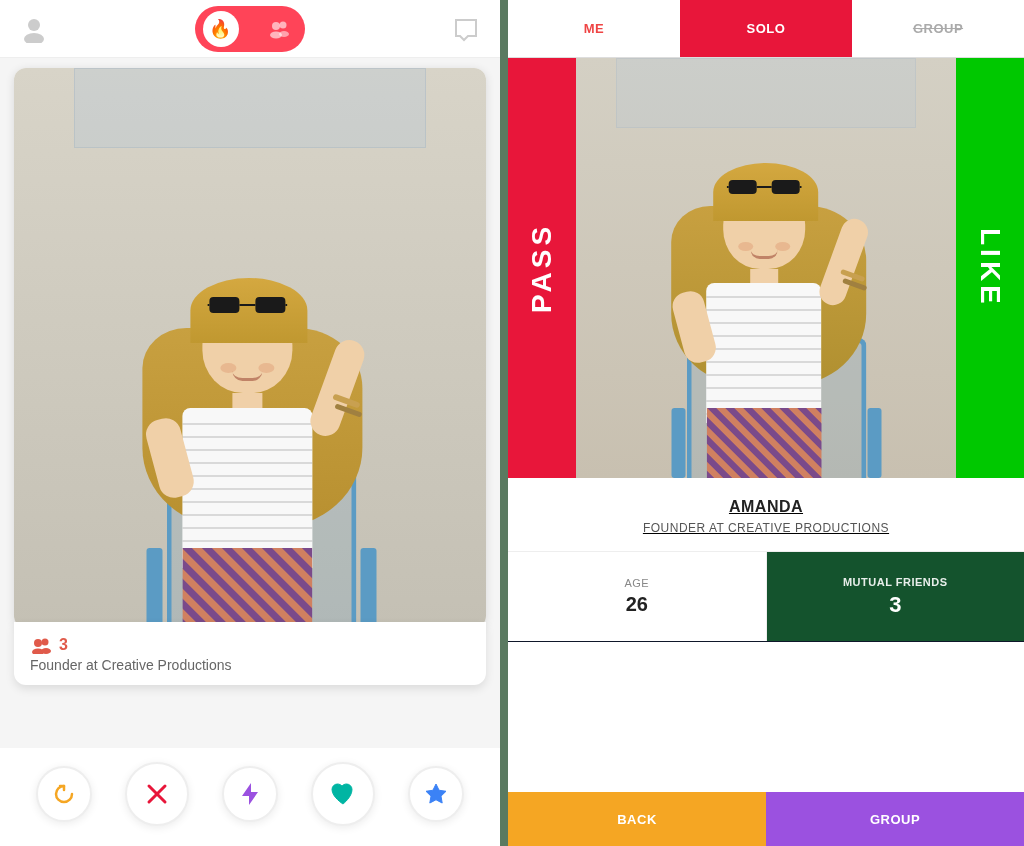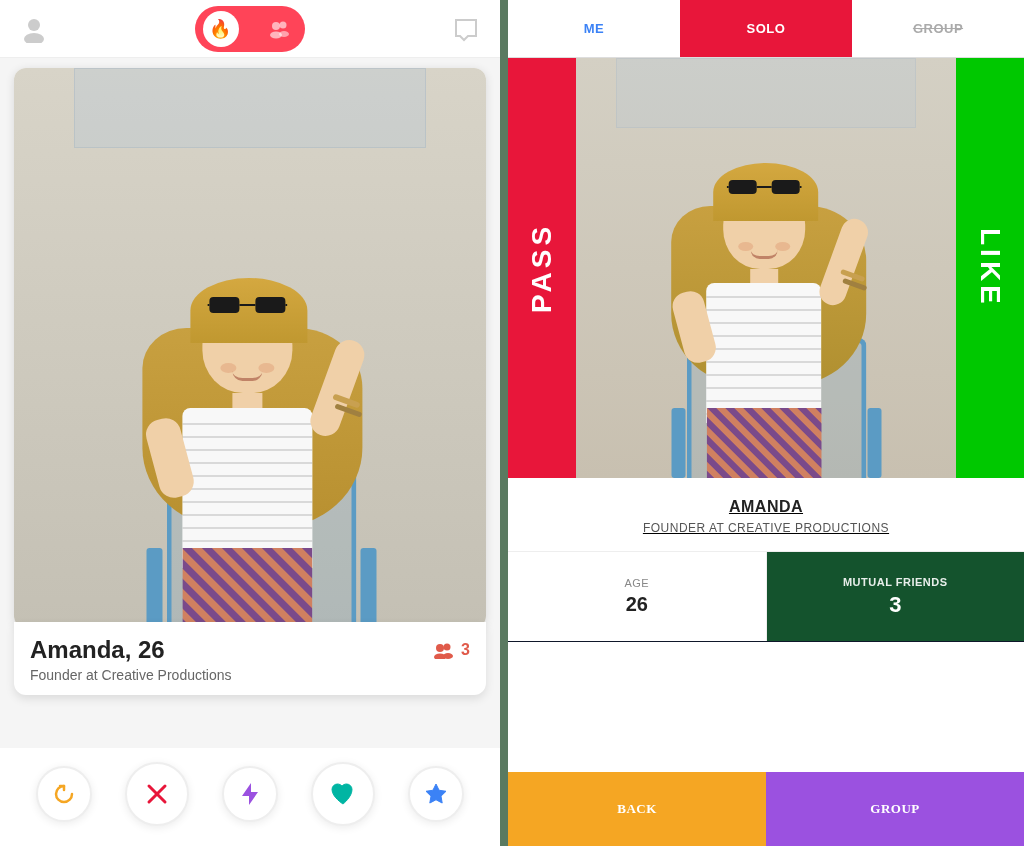--- a/index.html
+++ b/index.html
@@ -148,21 +148,21 @@
 
     .tab {
       flex: 1;
       display: flex;
       align-items: center;
       justify-content: center;
       font-size: 13px;
       font-weight: 600;
       letter-spacing: 0.5px;
       cursor: pointer;
-      color: #3b82f6;
+      color: #ef4444;
     }
 
     .tab.active {
       background: #e8163a;
       color: #fff;
     }
 
     .tab.strikethrough {
       text-decoration: line-through;
       color: #aaa;
@@ -282,23 +282,22 @@
     }
 
     .stat-value.white {
       color: #fff;
       font-size: 22px;
     }
 
     
     .bottom-buttons {
       display: flex;
-      height: 74px;
+      height: 54px;
       margin-top: auto;
-      font-family: Liberation Serif, serif;
     }
 
     .bottom-btn {
       flex: 1;
       display: flex;
       align-items: center;
       justify-content: center;
       font-size: 13px;
       font-weight: 700;
       letter-spacing: 0.5px;
@@ -410,21 +409,20 @@
           <div style="position:absolute;top:100px;right:-48px;width:28px;height:6px;background:#c8a050;border-radius:3px;z-index:3;transform:rotate(20deg);"></div>
           <div style="position:absolute;top:110px;right:-50px;width:28px;height:5px;background:#a08040;border-radius:3px;z-index:3;transform:rotate(20deg);"></div>
 
           <div style="position:absolute;bottom:-100px;left:50%;transform:translateX(-50%);width:130px;height:120px;background:linear-gradient(45deg,#7a4a8a 25%,#d08060 25%,#d08060 50%,#7a4a8a 50%,#7a4a8a 75%,#d08060 75%);background-size:20px 20px;border-radius:0 0 10px 10px;z-index:2;"></div>
         </div>
       </div>
     </div>
 
     <div style="background:#fff;padding:14px 16px 12px;border-radius:0 0 12px 12px;margin-top:-6px;position:relative;z-index:2;box-shadow:0 4px 10px rgba(0,0,0,0.1);">
       <div style="display:flex;align-items:center;justify-content:space-between;">
-        <span class="name-age">Amanda, 26</span>
         <div style="display:flex;align-items:center;gap:5px;">
           <svg width="24" height="18" viewBox="0 0 24 18">
             <circle cx="8" cy="7" r="4" fill="#e05a4a"></circle>
             <circle cx="15" cy="6" r="3.5" fill="#e05a4a"></circle>
             <ellipse cx="8" cy="16" rx="6" ry="3.5" fill="#e05a4a"></ellipse>
             <ellipse cx="16" cy="15" rx="5" ry="3" fill="#e05a4a"></ellipse>
           </svg>
           <span style="color:#e05a4a;font-weight:700;font-size:16px;">3</span>
         </div>
       </div>

